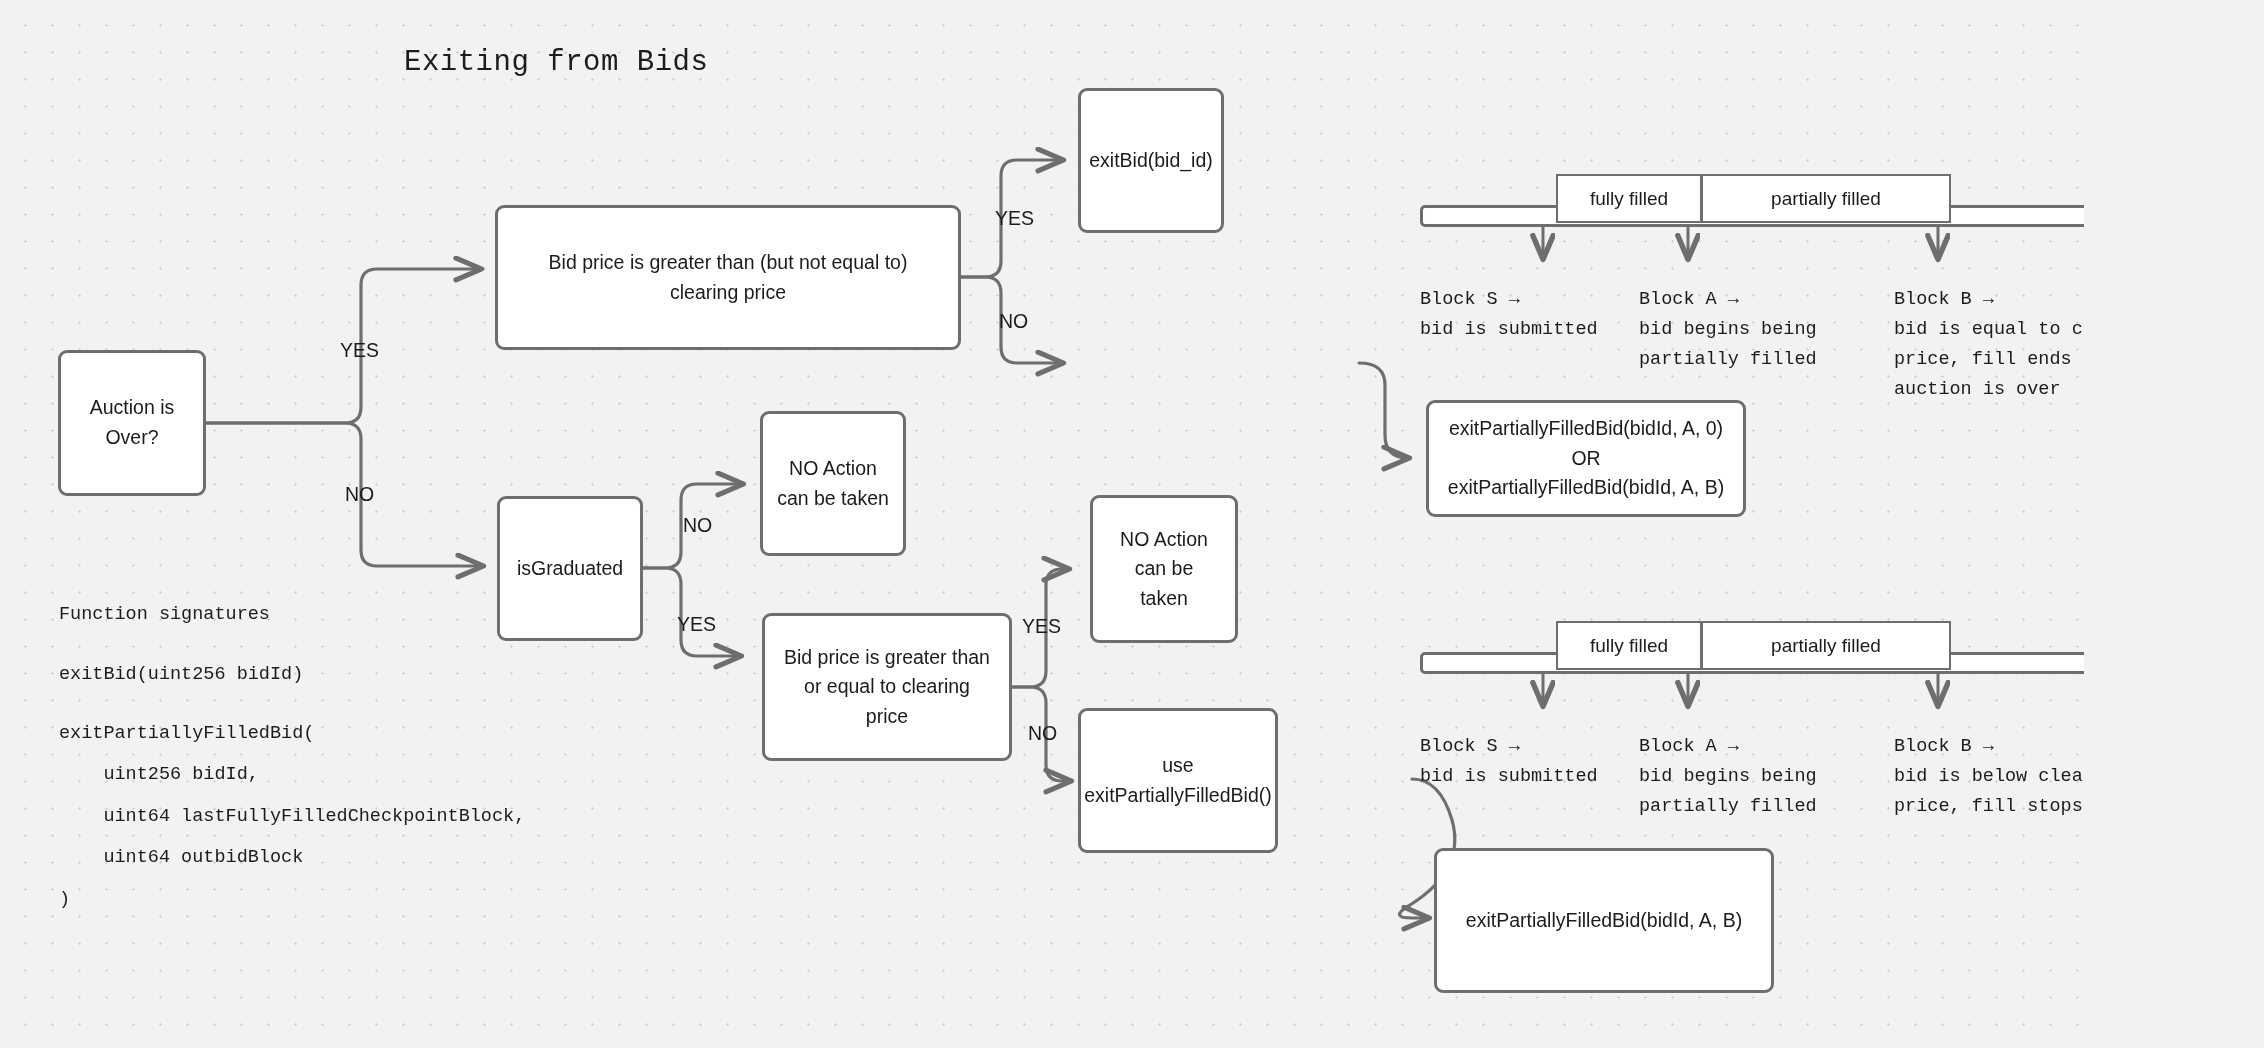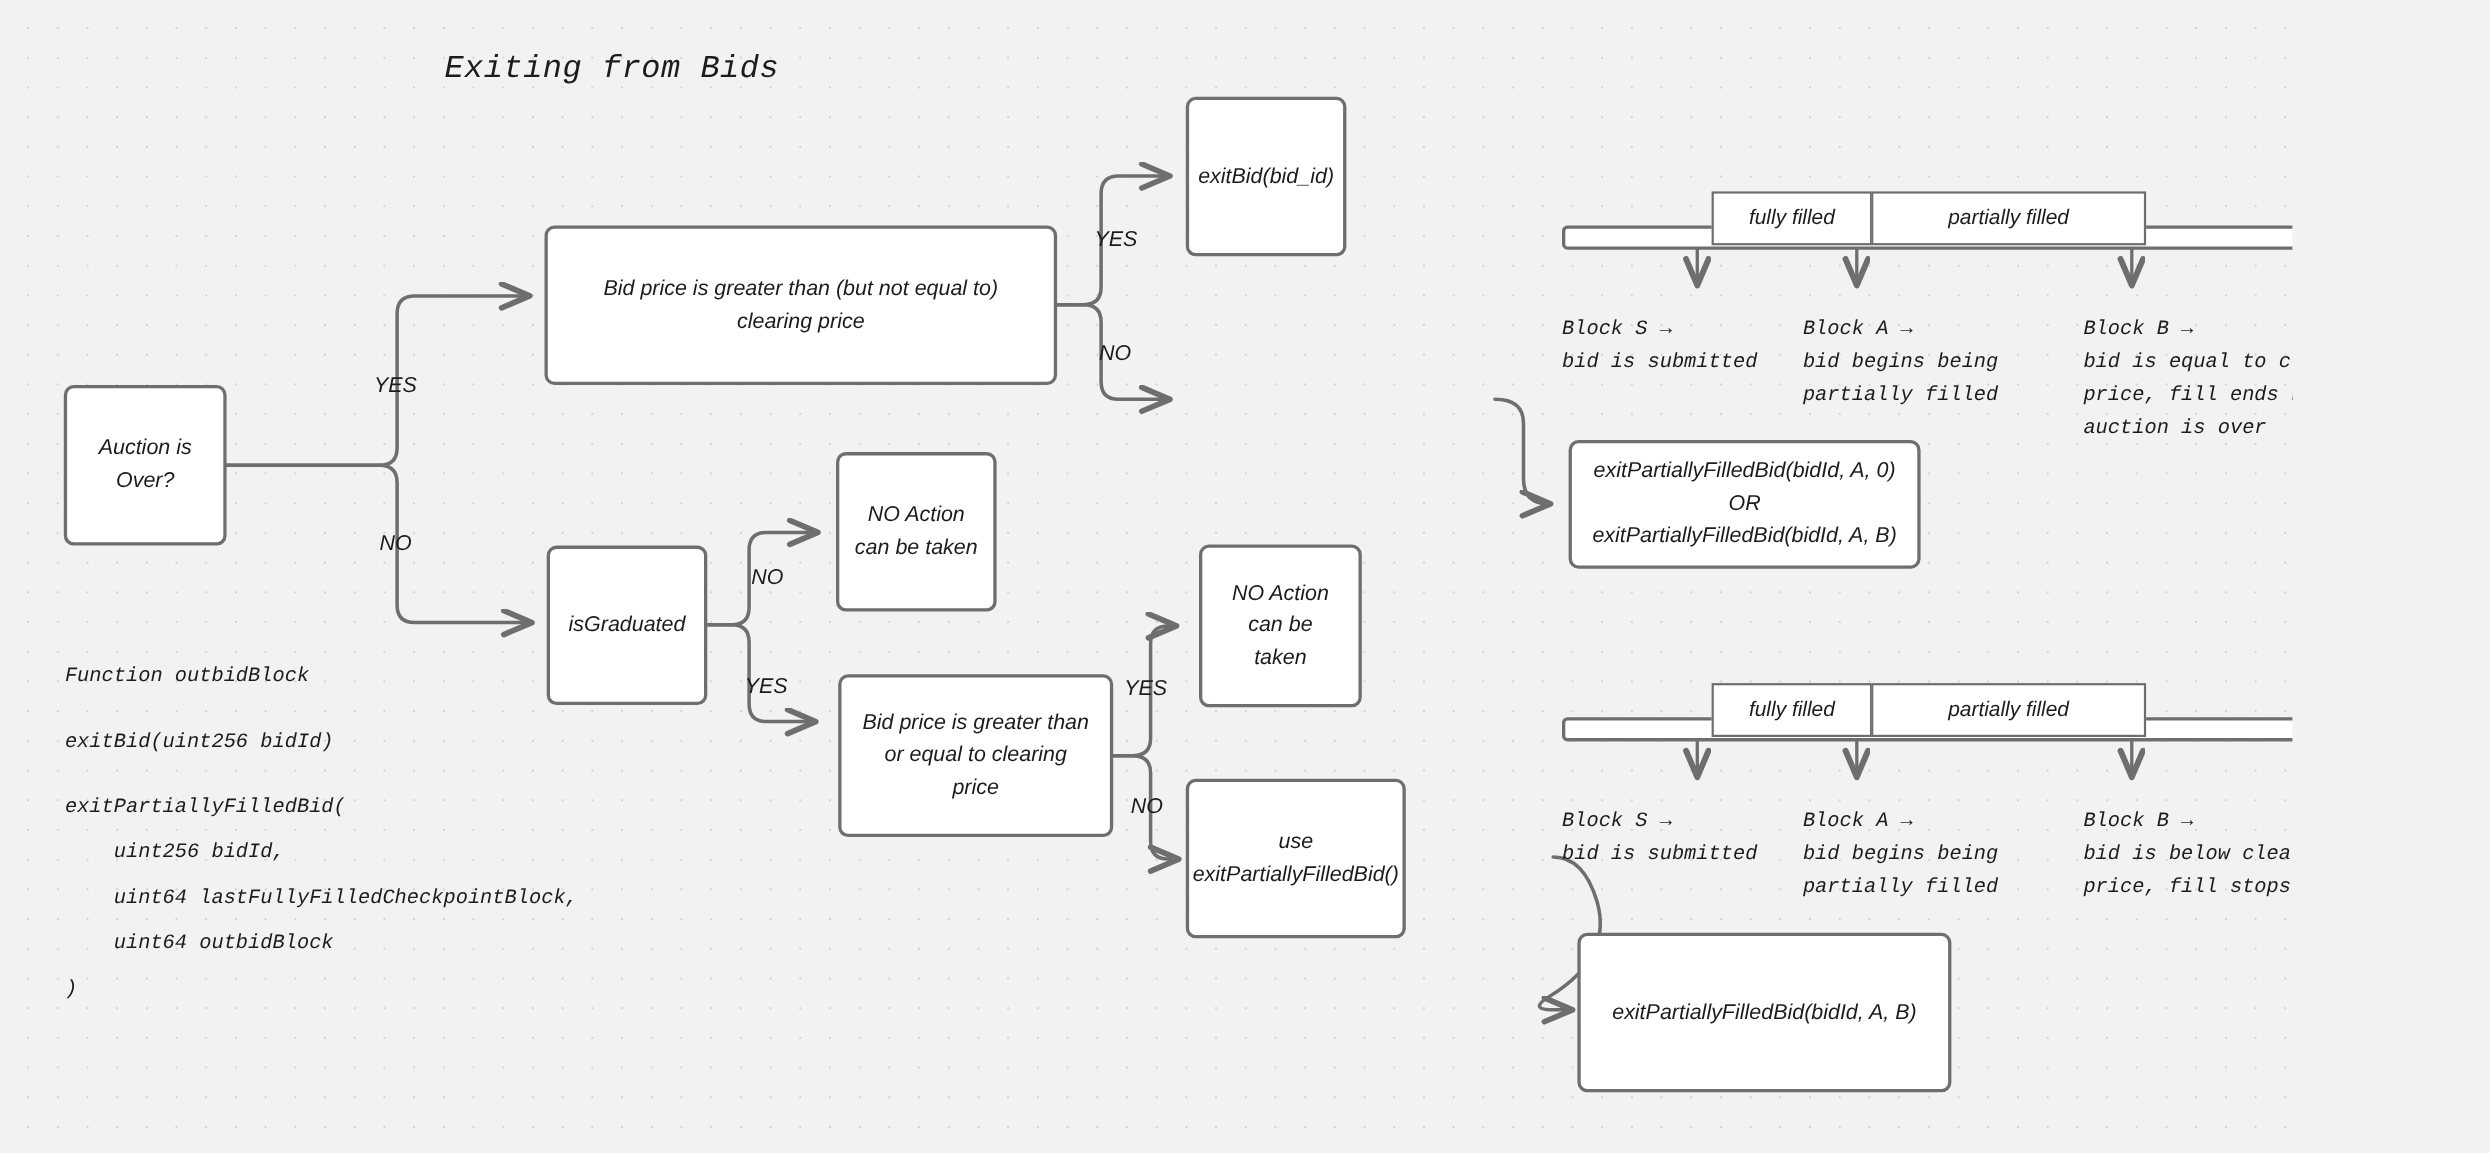--- a/index.html
+++ b/index.html
@@ -10,21 +10,20 @@
     position: relative;
     width: 2084px;
     height: 1048px;
     background-color: #f2f2f2;
     background-image: radial-gradient(circle, #d3d3d3 1.3px, transparent 1.4px);
     background-size: 27px 27px;
     background-position: 12px 12px;
     overflow: hidden;
     font-family: "Liberation Sans", sans-serif;
     color: #1c1c1c;
-    font-style: italic;
   }
   svg.edges {
     position: absolute;
     left: 0; top: 0;
     width: 2264px;
     height: 1048px;
     pointer-events: none;
   }
   .node {
     position: absolute;
@@ -139,21 +138,21 @@
 
     <g fill="none" stroke="#6e6e6e" stroke-width="3" stroke-linecap="round">
       <path d="M1543,665 V705" marker-end="url(#arrowdown)"></path>
       <path d="M1688,665 V705" marker-end="url(#arrowdown)"></path>
       <path d="M1938,665 V705" marker-end="url(#arrowdown)"></path>
     </g>
   </svg>
 
   <div class="title" style="left:404px; top:46px;">Exiting from Bids</div>
 
-  <div class="codeblock" style="left:59px; top:594px;">Function outbidBlock</div>
+  <div class="codeblock" style="left:59px; top:594px;">Function signatures</div>
   <div class="codeblock" style="left:59px; top:654px;">exitBid(uint256 bidId)</div>
   <div class="codeblock" style="left:59px; top:713px;">exitPartiallyFilledBid(
     uint256 bidId,
     uint64 lastFullyFilledCheckpointBlock,
     uint64 outbidBlock
 )</div>
 
   <div class="node" style="left:58px; top:350px; width:148px; height:146px;">Auction is
 Over?</div>
 

